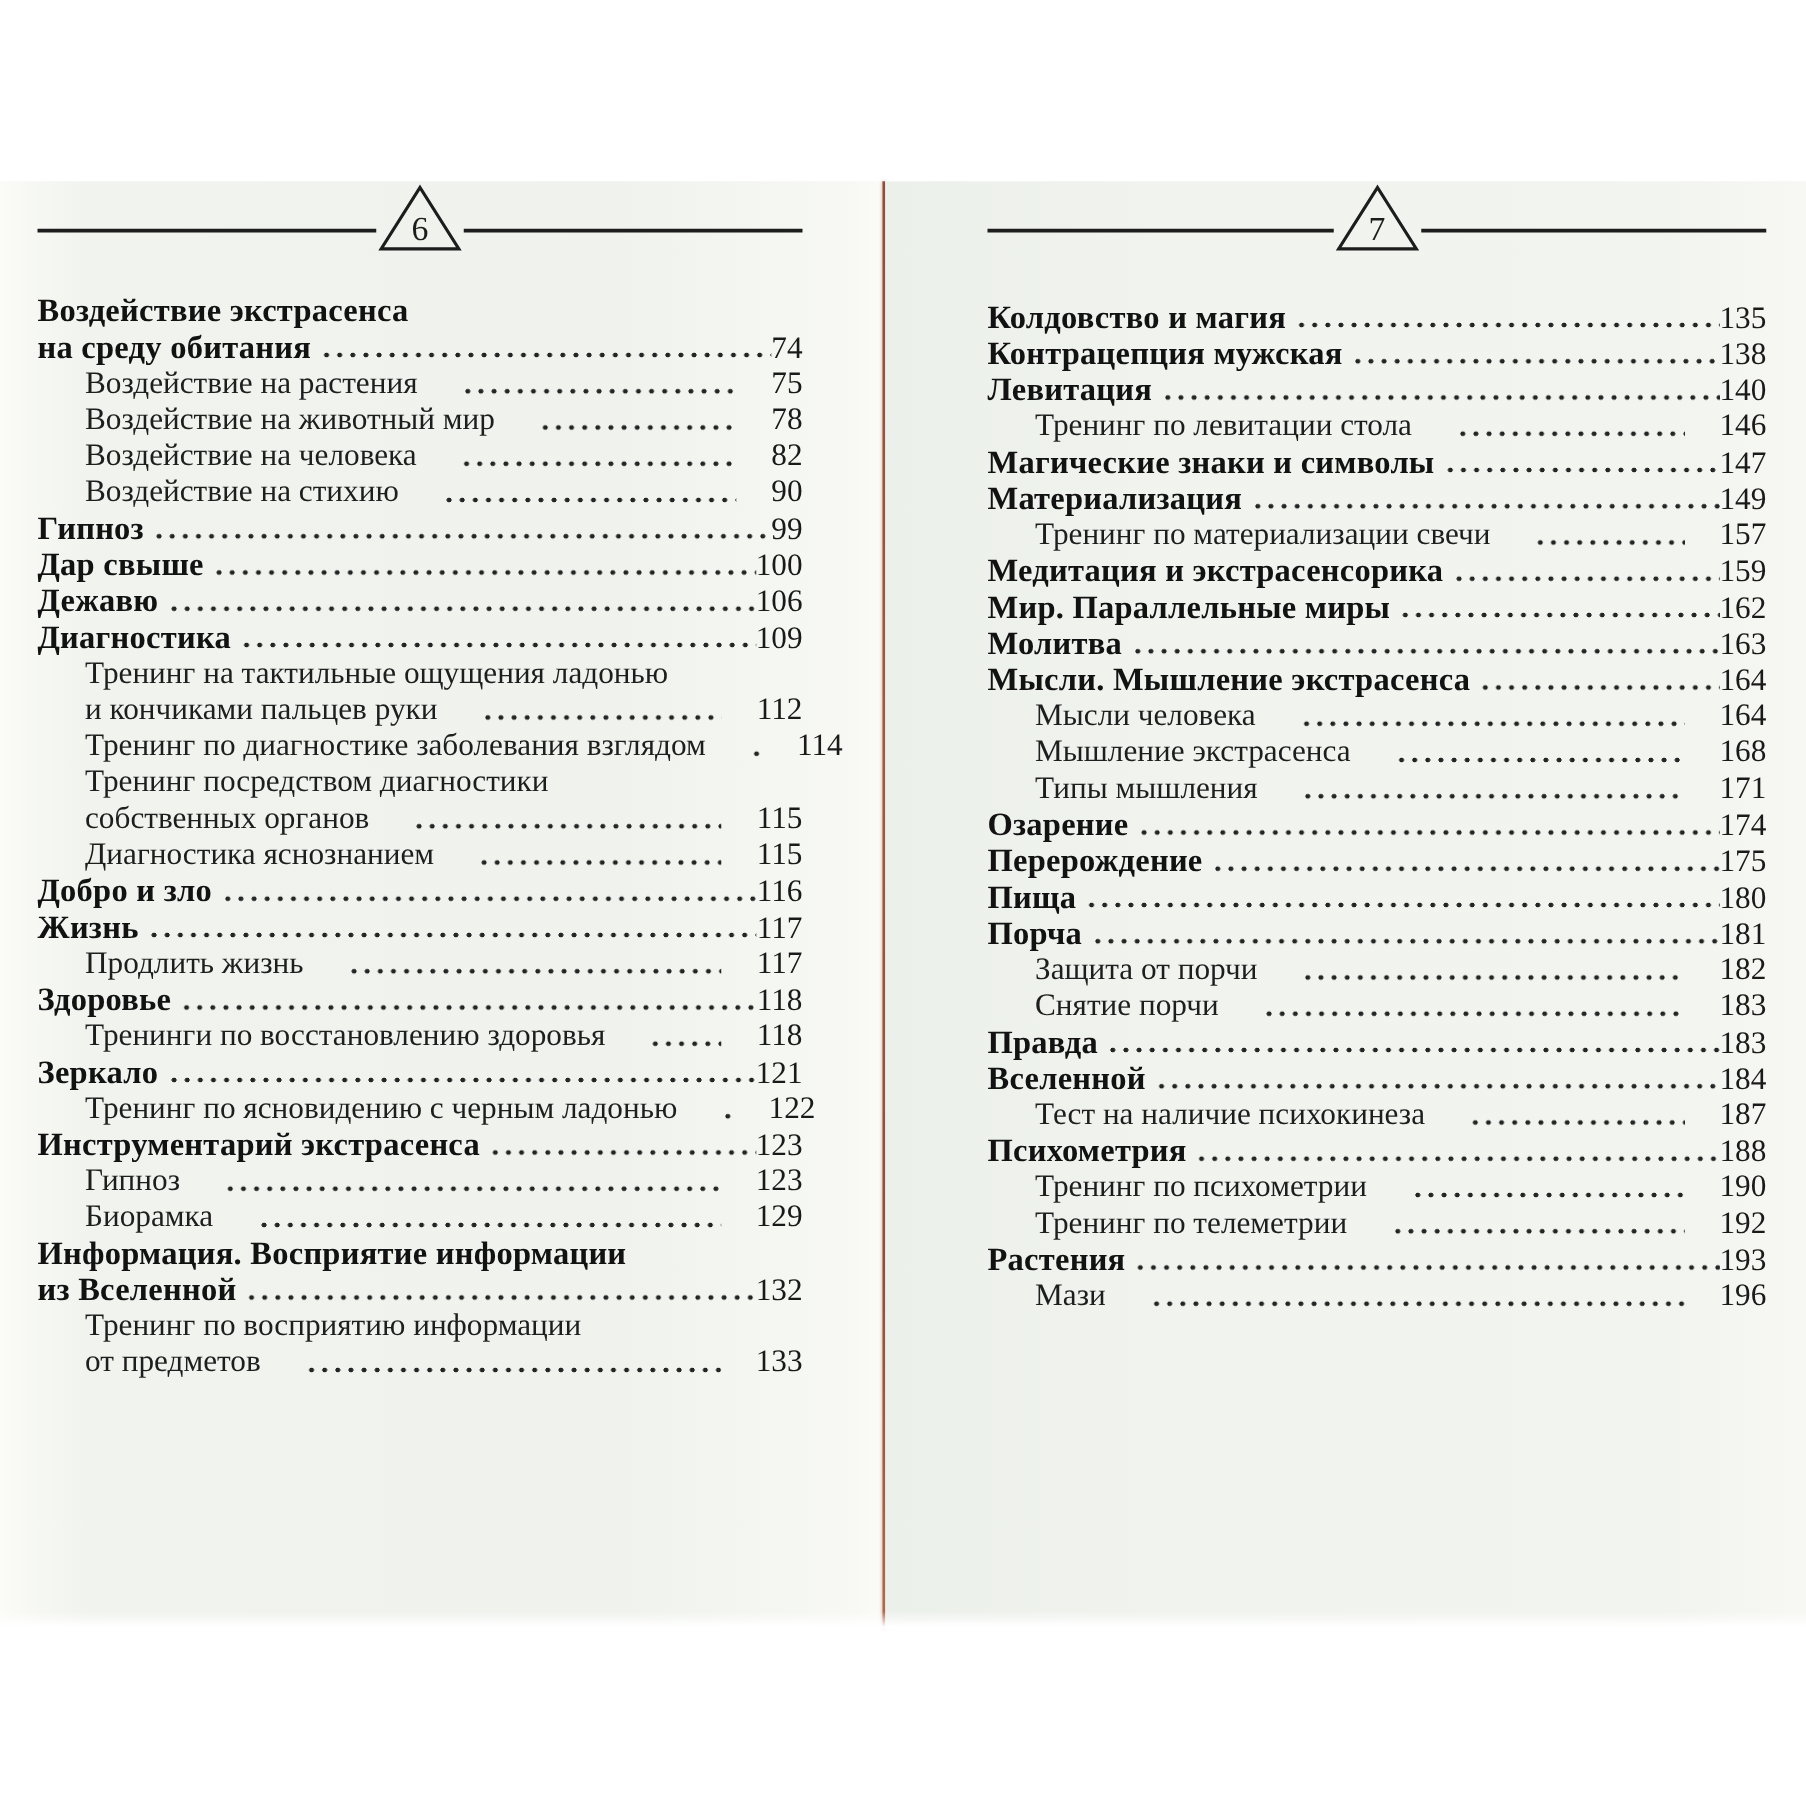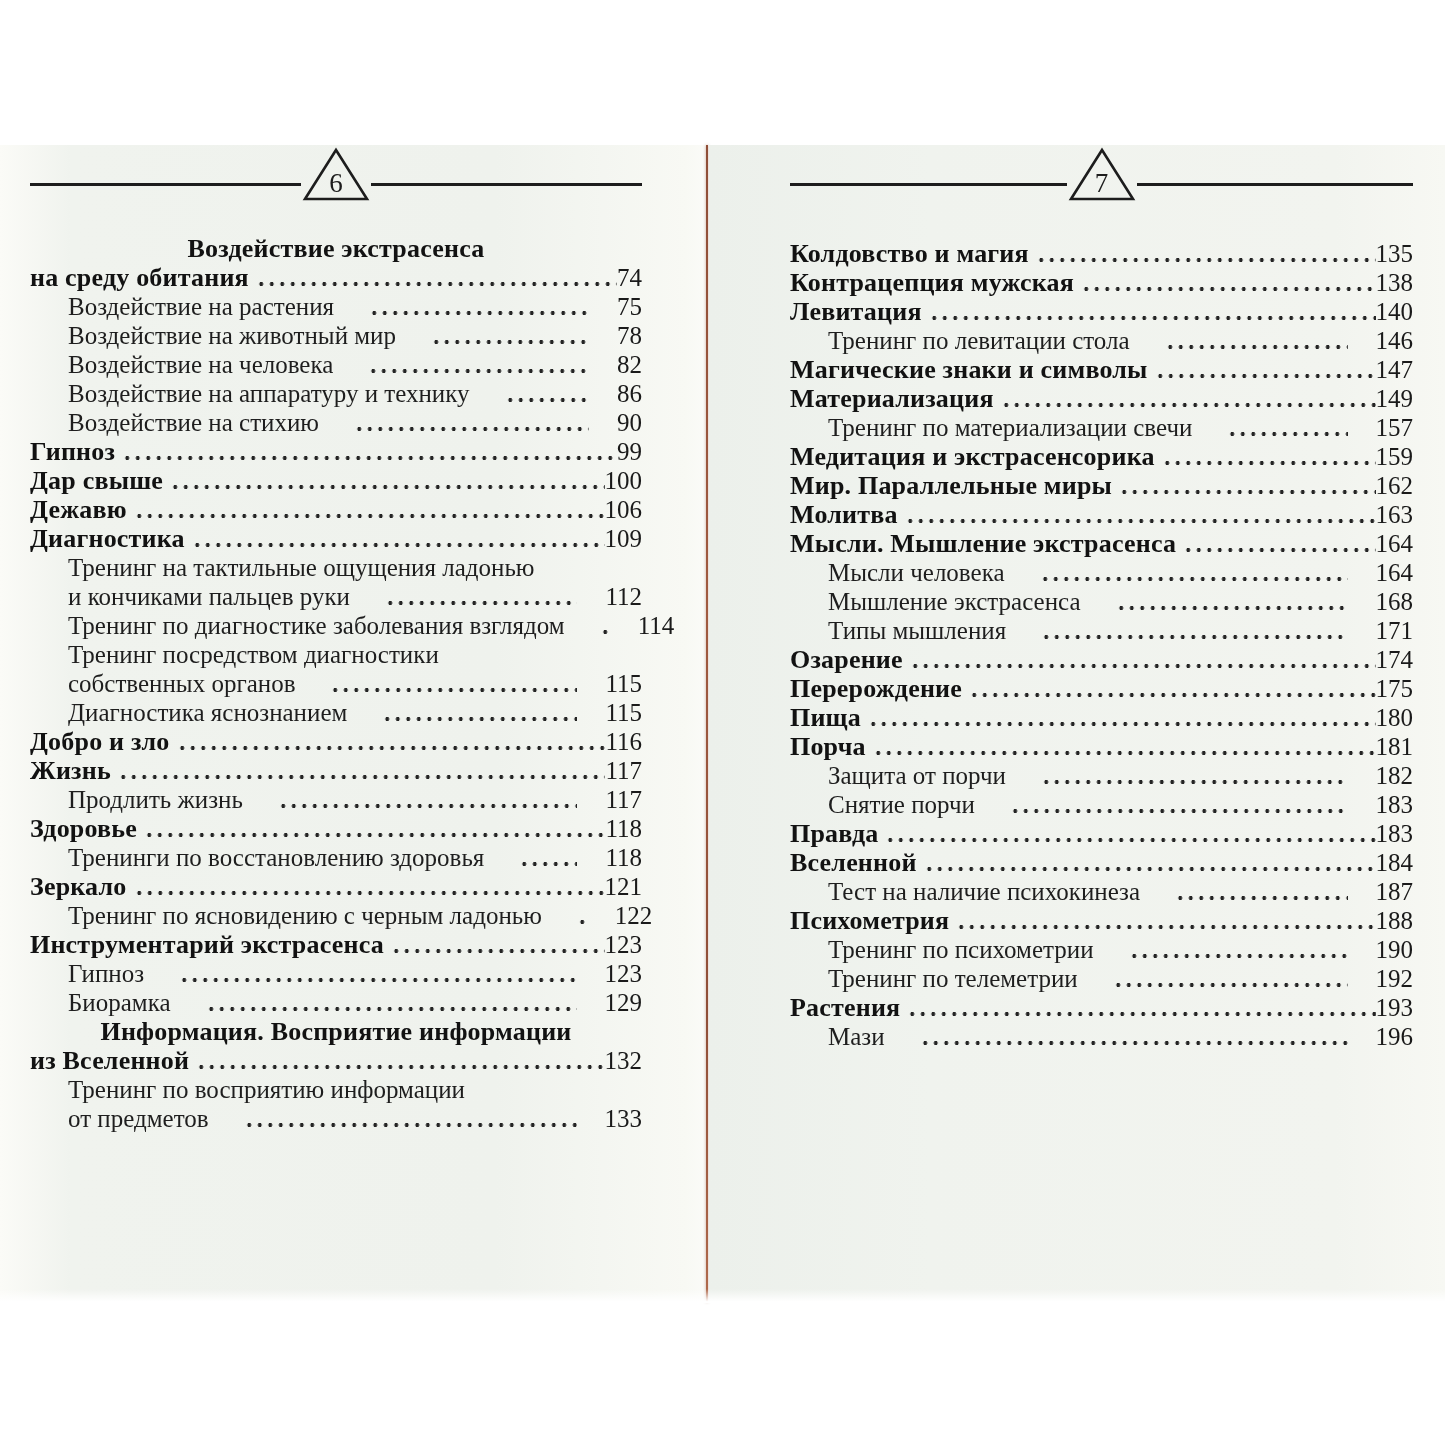--- a/index.html
+++ b/index.html
@@ -51,21 +51,21 @@
   .toc{margin-top:31px;}
   .toc-right{margin-top:36px;}
   .toc-row{
     display:flex;align-items:baseline;
     height:29px;line-height:29px;
     font-size:25px;color:#1e1e1e;
     white-space:nowrap;
   }
   .toc-row.section{}
   .toc-row:first-child{margin-top:0;}
-  .toc-row.bold{font-size:26px;justify-content:center;}
+  .toc-row.bold{font-size:26px;}
   .toc-row.bold .title{font-weight:700;color:#121212;letter-spacing:.2px;}
   .toc-row.indent{padding-left:38px;gap:28px;}
   .title{flex:0 0 auto;}
   .leader{
     flex:1 1 auto;align-self:stretch;
     margin-left:5px;min-width:12px;
     background-image:radial-gradient(circle,#242424 1.8px,rgba(0,0,0,0) 2.1px);
     background-size:10.5px 8px;
     background-repeat:repeat-x;
     background-position:left 2px bottom 4px;
@@ -108,25 +108,20 @@
               <span class="title">Воздействие на животный мир</span>
               <span class="leader"></span>
               <span class="pagenum">78</span>
             </div>
             <div class="toc-row indent">
               <span class="title">Воздействие на человека</span>
               <span class="leader"></span>
               <span class="pagenum">82</span>
             </div>
             <div class="toc-row indent">
-              <span class="title">Воздействие на аппаратуру и технику</span>
-              <span class="leader"></span>
-              <span class="pagenum">86</span>
-            </div>
-            <div class="toc-row indent">
               <span class="title">Воздействие на стихию</span>
               <span class="leader"></span>
               <span class="pagenum">90</span>
             </div>
             <div class="toc-row bold section">
               <span class="title">Гипноз</span>
               <span class="leader"></span>
               <span class="pagenum">99</span>
             </div>
             <div class="toc-row bold section">

